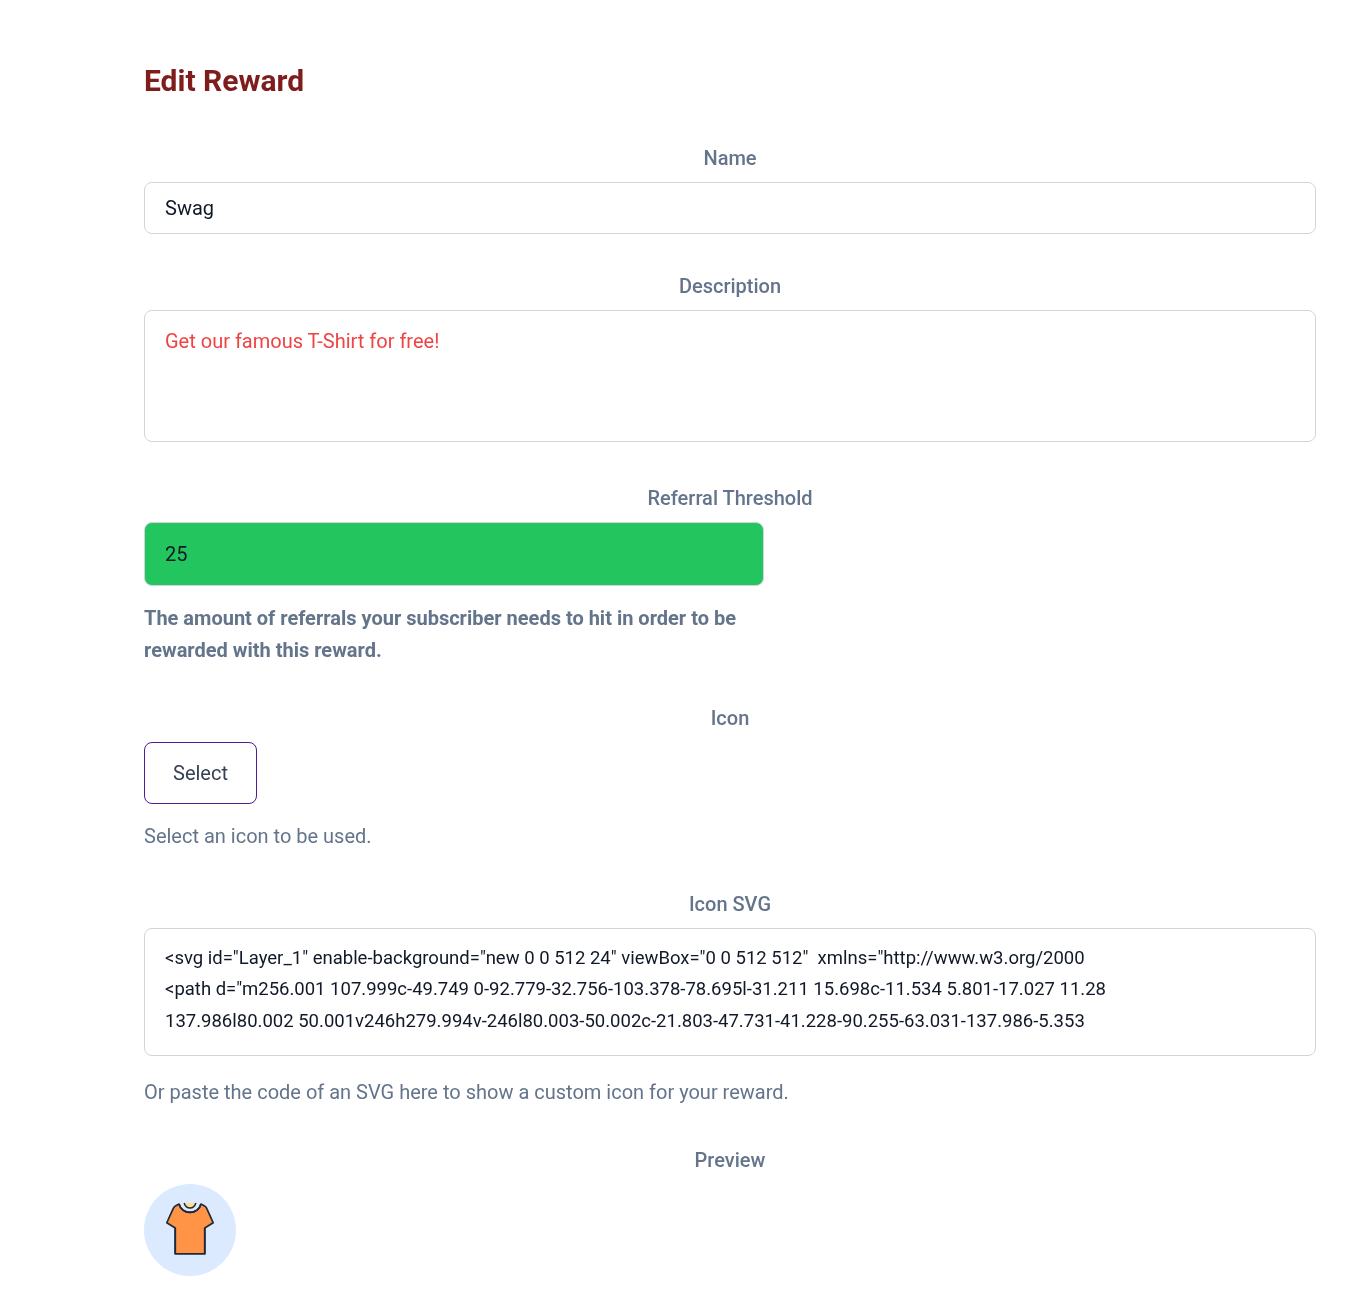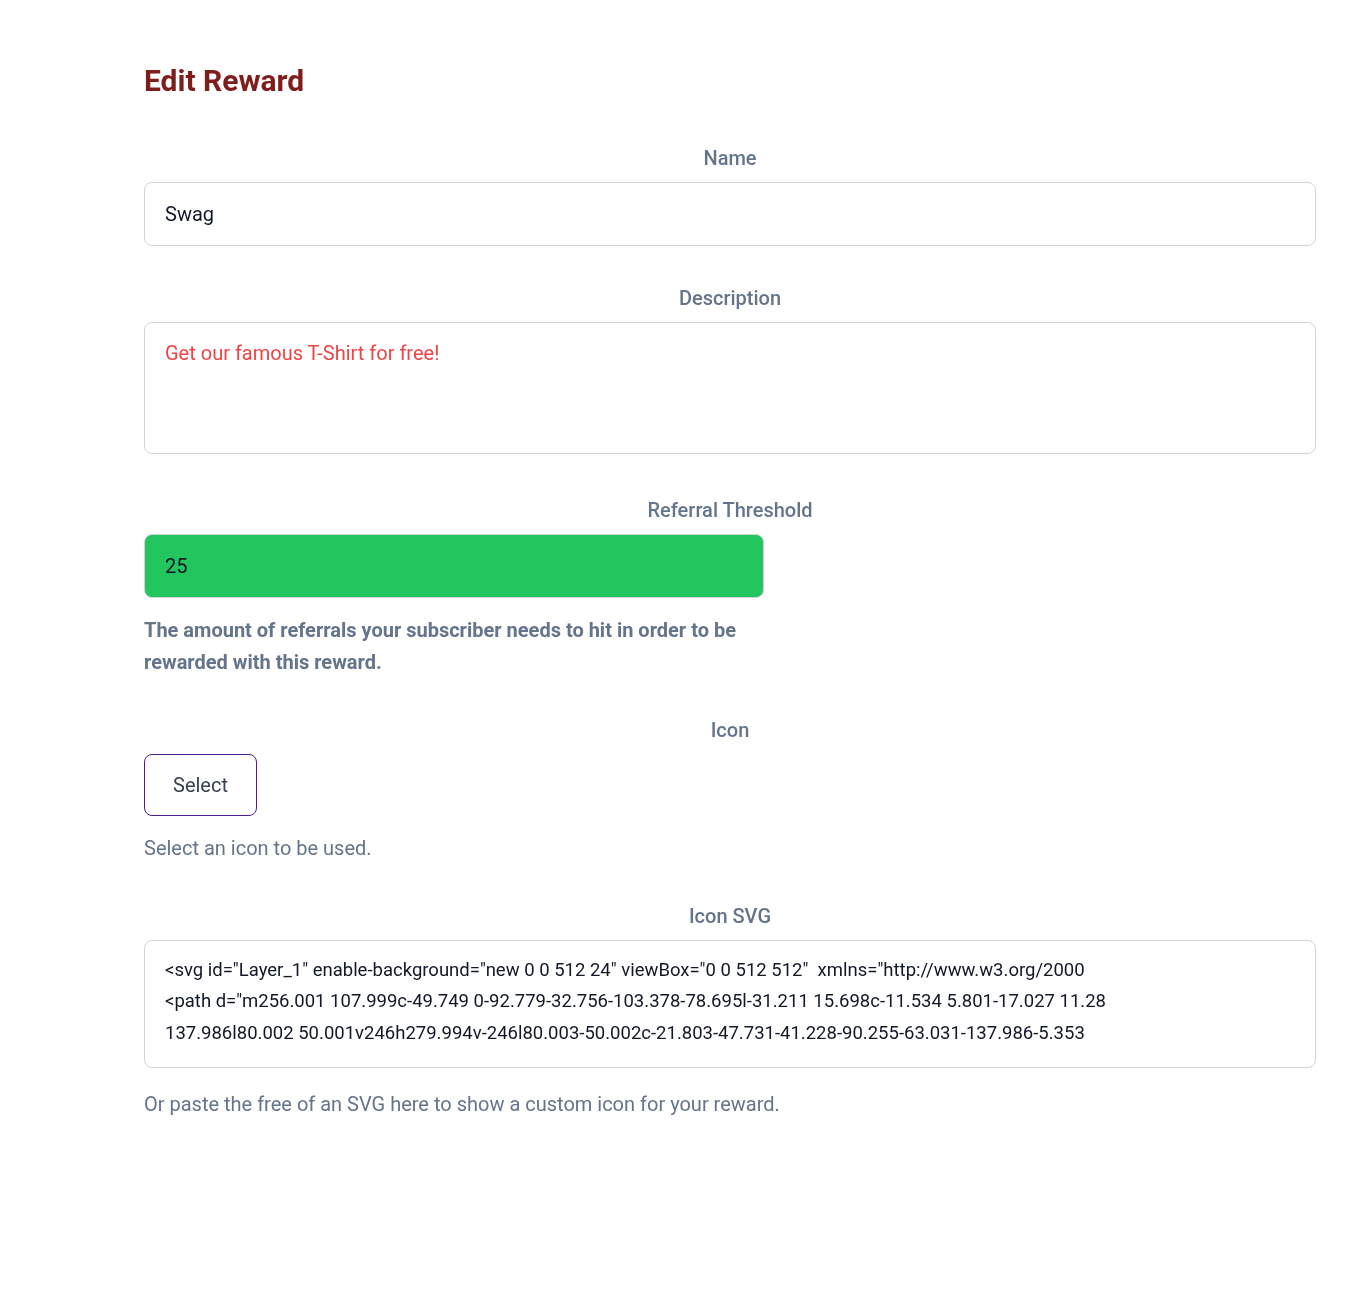--- a/index.html
+++ b/index.html
@@ -28,21 +28,21 @@
     .label {
       font-size: 20px;
       font-weight: 500;
       color: #64748b;
       margin-bottom: 12px;
       display: block;
       text-align: center;
     }
     .text-input {
       width: 100%;
-      height: 64px;
+      height: 52px;
       border: 1px solid #d1d5db;
       border-radius: 8px;
       padding: 0 20px;
       font-size: 20px;
       color: #111827;
       font-family: inherit;
       background: #fff;
     }
     .textarea-input {
       width: 100%;
@@ -143,16 +143,30 @@
     <label class="label">Icon</label>
     <button class="select-button">Select</button>
     <p class="helper-text">Select an icon to be used.</p>
   </div>
 
   <div class="form-group">
     <label class="label">Icon SVG</label>
     <textarea class="svg-box" style="">&lt;svg id="Layer_1" enable-background="new 0 0 512 24" viewBox="0 0 512 512"  xmlns="http://www.w3.org/2000
 &lt;path d="m256.001 107.999c-49.749 0-92.779-32.756-103.378-78.695l-31.211 15.698c-11.534 5.801-17.027 11.28
 137.986l80.002 50.001v246h279.994v-246l80.003-50.002c-21.803-47.731-41.228-90.255-63.031-137.986-5.353</textarea>
-    <p class="helper-text">Or paste the free of an SVG here to show a custom icon for your reward.</p>
+    <p class="helper-text">Or paste the code of an SVG here to show a custom icon for your reward.</p>
   </div>
 
+  <div class="form-group">
+    <label class="label">Preview</label>
+    <div class="preview-circle">
+      <span>
+        <svg viewBox="0 0 512 512" xmlns="http://www.w3.org/2000/svg">
+          <path d="M256 108c-49.7 0-92.8-32.8-103.4-78.7L121.4 45c-11.5 5.8-17 11.3-22.4 23.1C77.2 115.8 57.8 158.3 36 206l80 50v246h280V256l80-50c-21.8-47.7-41.2-90.3-63-138-5.4-11.8-10.9-17.3-22.4-23.1l-31.2-15.7C348.8 75.2 305.7 108 256 108z" fill="#ff9346" stroke="#1f2937" stroke-width="16" stroke-linejoin="round"></path>
+          <path d="M152.6 29.3C163.2 75.2 206.3 108 256 108s92.8-32.8 103.4-78.7" fill="none" stroke="#1f2937" stroke-width="16"></path>
+          <path d="M200 18c10 28 30 48 56 48s46-20 56-48" fill="#ffe08a" stroke="#1f2937" stroke-width="14" stroke-linejoin="round"></path>
+          <line x1="116" y1="256" x2="116" y2="502" stroke="#1f2937" stroke-width="16"></line>
+          <line x1="396" y1="256" x2="396" y2="502" stroke="#1f2937" stroke-width="16"></line>
+        </svg>
+      </span>
+    </div>
+  </div>
 </div>
 
 </body></html>

